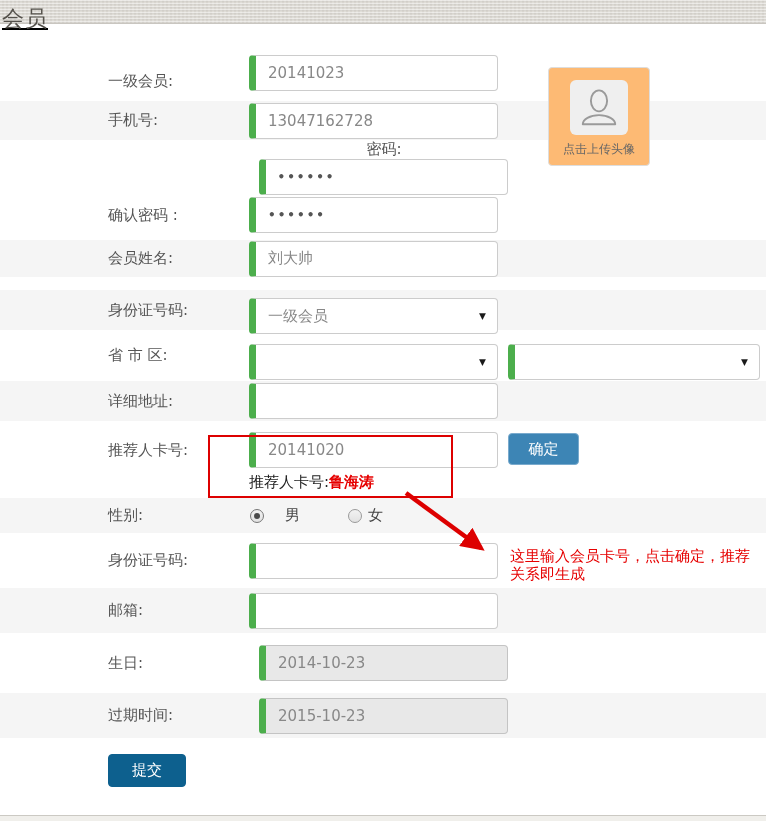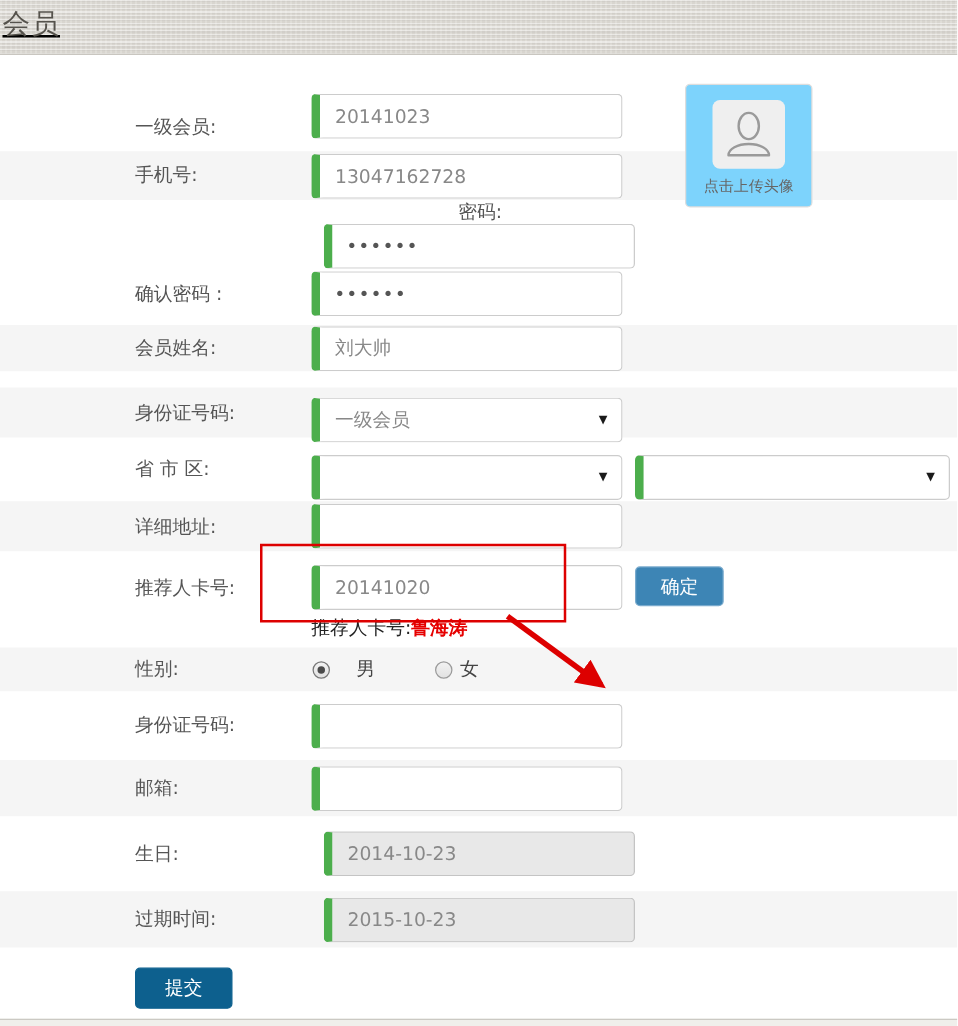--- a/index.html
+++ b/index.html
@@ -2,21 +2,21 @@
 <html><head>
 <meta charset="utf-8">
 <style>
   * { margin:0; padding:0; box-sizing:border-box; }
   html,body { background:#fff; }
   body { width:766px; font-family:"DejaVu Sans","Liberation Sans",sans-serif; }
   .page { position:relative; width:766px; height:821px; background:#fff; overflow:hidden; }
 
   
   .hdr {
-    height:44px; background-color:#dbd8d2;
+    height:24px; background-color:#dbd8d2;
     background-image:repeating-linear-gradient(180deg, rgba(255,255,255,.45) 0 1px, rgba(0,0,0,.03) 1px 2px, rgba(255,255,255,0) 2px 3px),
                      repeating-linear-gradient(90deg, rgba(255,255,255,.12) 0 2px, rgba(0,0,0,.015) 2px 4px);
     border-bottom:1px solid #c9c6c0;
     text-decoration:underline;
   }
   .hdr-title { font-size:22px; color:#55524c; padding:4px 0 0 2px; letter-spacing:1px; }
 
   
   .row { display:flex; align-items:center; width:766px; }
   .lbl { width:141px; margin-left:108px; font-size:15px; color:#555; flex:0 0 auto; }
@@ -78,21 +78,21 @@
     display:inline-flex; align-items:center; justify-content:center; flex:0 0 auto;
   }
   .radio .dot { width:6px; height:6px; border-radius:50%; background:transparent; }
   .radio.checked { border-color:#777; }
   .radio.checked .dot { background:#4a4a4a; }
   .opt-label { font-size:15px; color:#444; }
 
   
   .avatar-box {
     position:absolute; left:548px; top:67px; width:102px; height:99px;
-    background:#7dd3fc; border:1px solid #ddd; border-radius:4px;
+    background:#fdba74; border:1px solid #ddd; border-radius:4px;
     display:flex; flex-direction:column; align-items:center; cursor:pointer;
   }
   .avatar-ph {
     margin-top:12px; width:58px; height:55px; background:#efefef; border-radius:6px;
     display:flex; align-items:center; justify-content:center;
   }
   .avatar-lbl { margin-top:6px; font-size:12px; color:#666; white-space:nowrap; }
 
   
   .red-rect {
@@ -257,16 +257,17 @@
 
   <svg class="arrow-svg" width="108" height="82" viewBox="0 0 108 82">
     <defs>
       <marker id="ah" markerWidth="6" markerHeight="5" refX="4.2" refY="2.5" orient="auto">
         <path d="M0,0 L5.2,2.5 L0,5 z" fill="#dd0000"></path>
       </marker>
     </defs>
     <line x1="9" y1="9" x2="84" y2="64" stroke="#dd0000" stroke-width="4.5" marker-end="url(#ah)"></line>
   </svg>
 
+  <div class="red-note">这里输入会员卡号，点击确定，推荐关系即生成</div>
 
   <div class="bottom-strip"></div>
 
 </div>
 
 </body></html>

